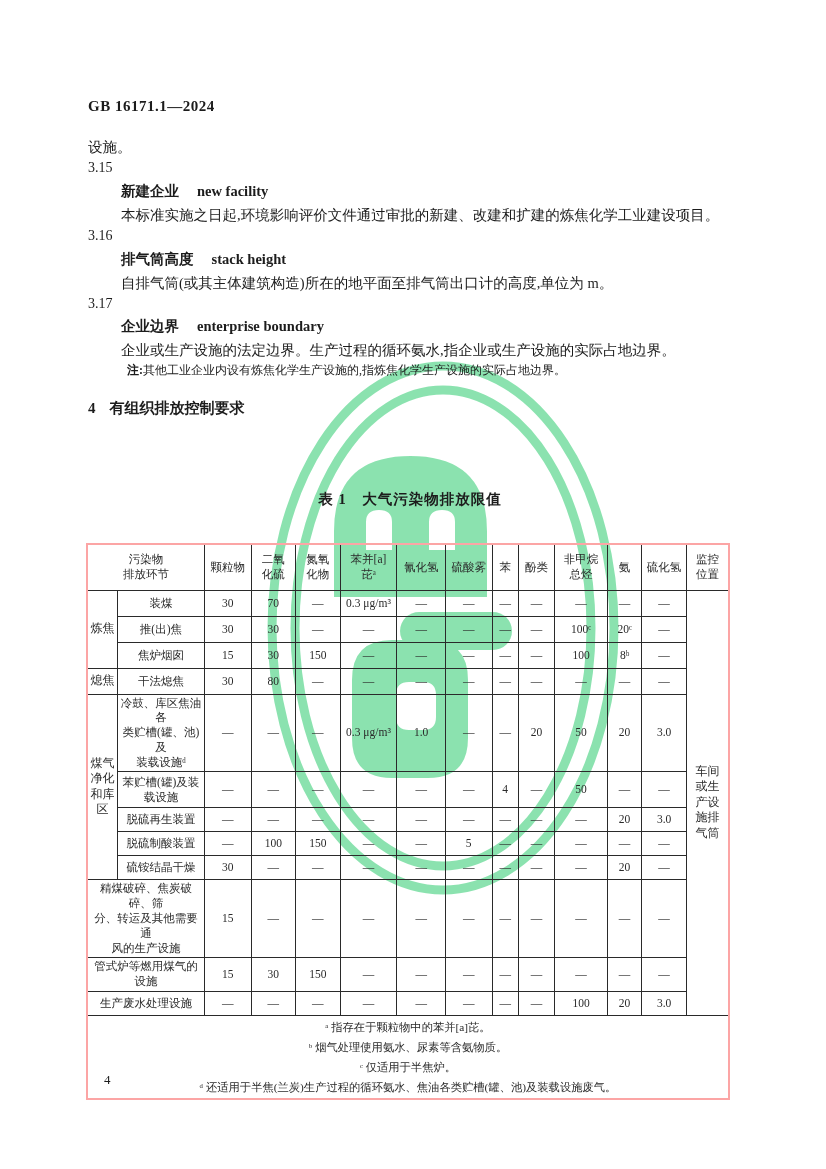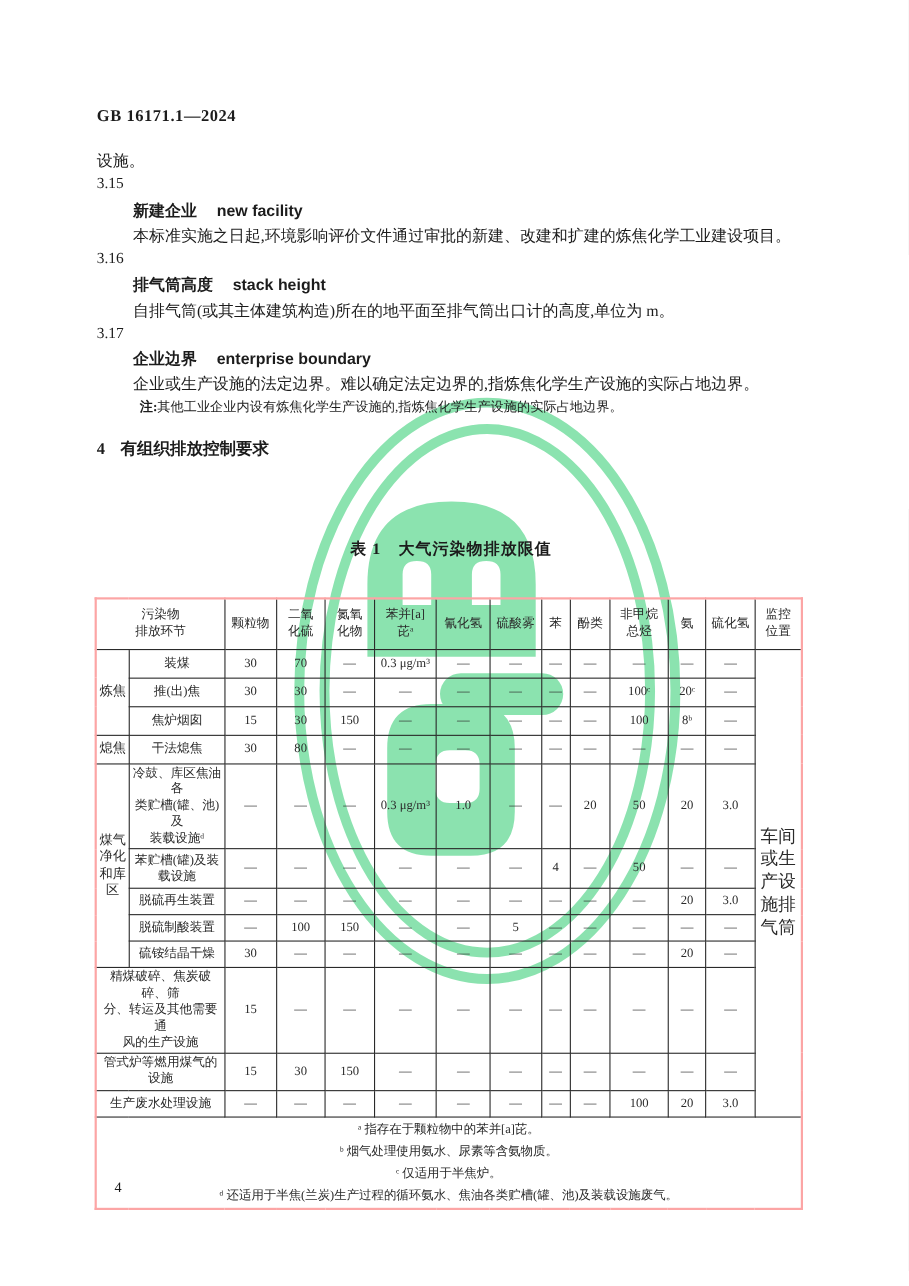--- a/index.html
+++ b/index.html
@@ -3,36 +3,36 @@
 <meta charset="utf-8">
 <style>
   html,body{margin:0;padding:0;background:#f4f4f4;}
   .page{position:relative;width:826px;height:1169px;background:#ffffff;overflow:hidden;
         font-family:"Liberation Serif","DejaVu Serif",serif;color:#1c1c1c;}
   .abs{position:absolute;}
   .docnum{font-weight:bold;font-size:15px;letter-spacing:.5px;}
   .body-text{font-size:14.5px;line-height:21px;}
   .clause-num{font-size:14px;}
   .term-line{font-weight:bold;font-size:14.5px;}
-  .term-en{margin-left:18px;font-family:Liberation Sans, sans-serif;}
+  .term-en{margin-left:18px;font-family:Liberation Serif, serif;}
   .note-line{font-size:12px;}
   .note-label{font-weight:bold;}
   .sec-head{font-weight:bold;font-size:15px;}
   .sec-head .sp{display:inline-block;width:14px;}
   .para{font-size:14.6px;line-height:26px;text-align:justify;width:650px;}
   .para .cnum{font-weight:bold;margin-right:12px;}
   .caption{font-weight:bold;font-size:14.5px;text-align:center;width:644px;letter-spacing:1px;}
   .unit{font-size:12.5px;text-align:right;width:644px;}
   table.gb{border-collapse:collapse;table-layout:fixed;width:644px;background:transparent;
            font-size:11.5px;border:2px solid #fca5a5;}
   table.gb td,table.gb th{border:1px solid #2a2a2a;text-align:center;vertical-align:middle;
            padding:1px 1px;white-space:pre-line;font-weight:normal;line-height:1.3;color:#2a2a2a;}
   table.gb th{font-size:11.5px;}
   td.rlabel{font-size:11.5px;}
-  td.monitor{line-height:1.9;font-size:16px;}
+  td.monitor{line-height:1.9;font-size:12px;}
   td.group{font-size:12px;line-height:1.5;}
   td.footcell{text-align:left;padding:6px 10px;vertical-align:top;}
   td.footcell div{font-size:11.3px;line-height:20px;}
   .pagenum{font-size:13px;}
   .wm{position:absolute;left:262px;top:346px;z-index:0;pointer-events:none;}
   .layer{position:absolute;left:0;top:0;z-index:1;width:826px;height:1169px;}
 </style>
 </head>
 <body>
 
@@ -67,21 +67,21 @@
     <div class="abs clause-num" style="left:88px;top:228px">3.16</div>
     <div class="abs term-line" style="left:121px;top:250px">
       <span>排气筒高度</span><span class="term-en">stack height</span>
     </div>
     <div class="abs body-text" style="left:121px;top:273px;width:620px">自排气筒(或其主体建筑构造)所在的地平面至排气筒出口计的高度,单位为 m。</div>
 
     <div class="abs clause-num" style="left:88px;top:296px">3.17</div>
     <div class="abs term-line" style="left:121px;top:317px">
       <span>企业边界</span><span class="term-en">enterprise boundary</span>
     </div>
-    <div class="abs body-text" style="left:121px;top:340px;width:620px">企业或生产设施的法定边界。难以确定法定边界的,指炼焦化学生产设施的实际占地边界。</div>
+    <div class="abs body-text" style="left:121px;top:340px;width:620px">企业或生产设施的法定边界。生产过程的循环氨水,指企业或生产设施的实际占地边界。</div>
     <div class="abs note-line" style="left:127px;top:362px;width:610px">
       <span class="note-label">注:</span><span>其他工业企业内设有炼焦化学生产设施的,指炼焦化学生产设施的实际占地边界。</span>
     </div>
 
     <div class="abs sec-head" style="left:88px;top:399px">
       <span>4</span><span class="sp"></span><span>有组织排放控制要求</span>
     </div>
 
 
     <div class="abs caption" style="left:88px;top:490px">表 1　大气污染物排放限值</div>

